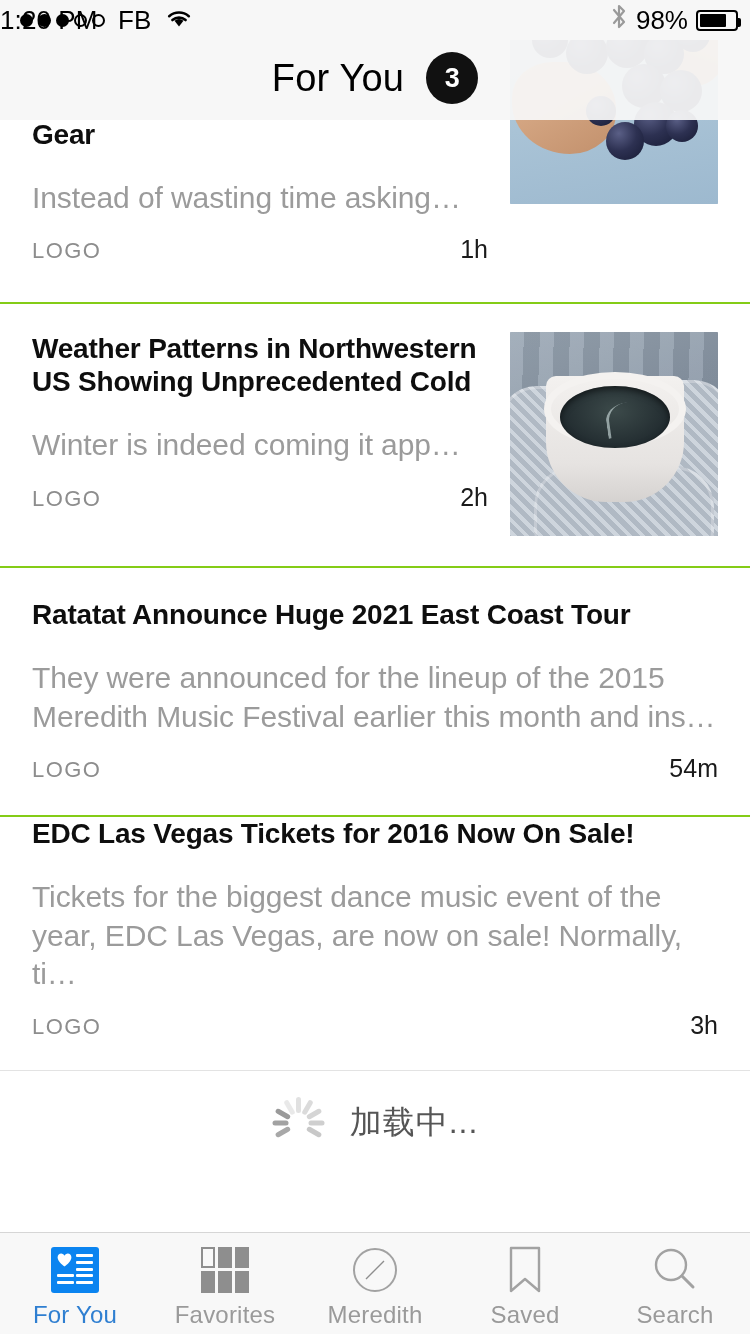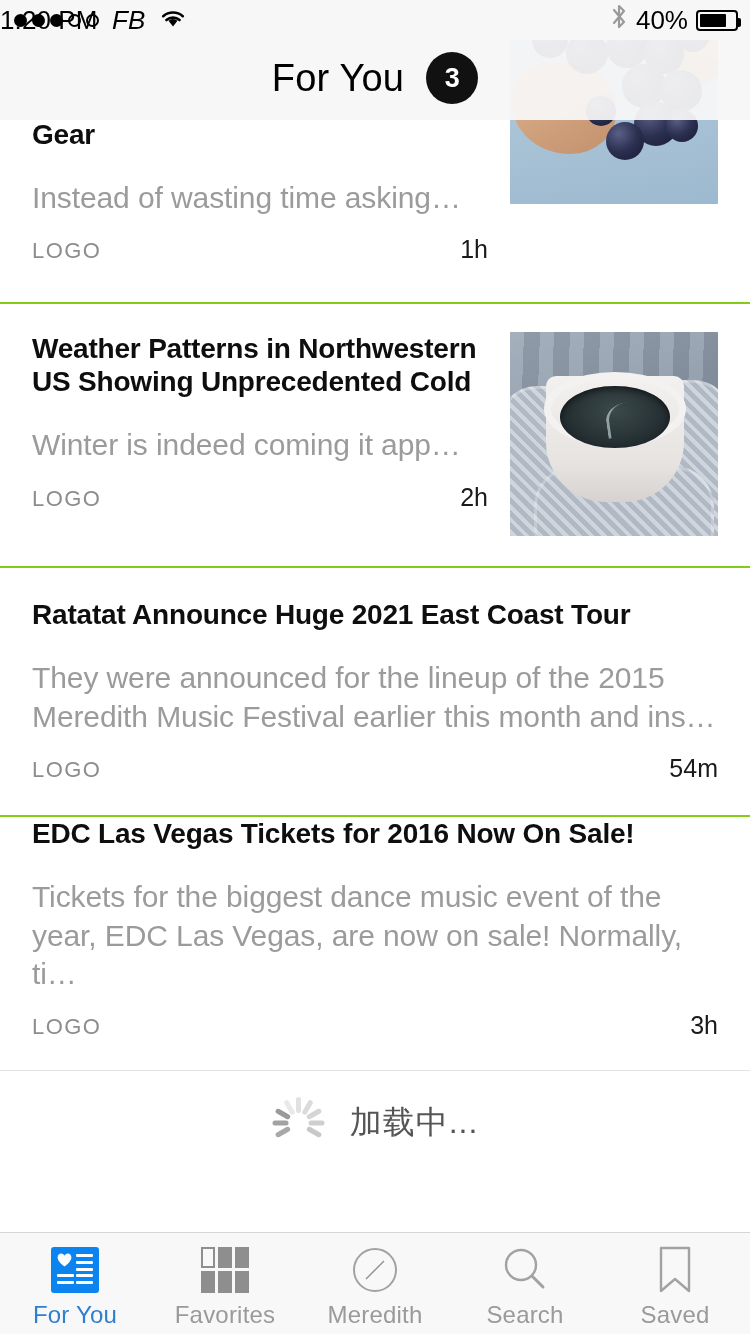--- a/index.html
+++ b/index.html
@@ -12,21 +12,21 @@
   }
   #screen { position:relative; width:750px; height:1334px; background:#fff; overflow:hidden; }
 
   
   .statusbar{
     position:absolute; top:0; left:0; width:750px; height:40px;
     background:#f7f7f7;
     display:flex; align-items:center;
     font-size:26px; color:#000; z-index:40;
   }
-  .sb-left{ position:absolute; left:14px; display:flex; align-items:center; gap:9px;font-style:italic; }
+  .sb-left{ position:absolute; left:20px; display:flex; align-items:center; gap:9px; }
   .dots{ display:flex; align-items:center; gap:5px; }
   .dot{ width:13px; height:13px; border-radius:50%; background:#000; }
   .dot.empty{ background:transparent; border:2px solid #000; width:13px; height:13px; }
   .carrier{ font-size:26px; letter-spacing:.2px; margin-left:4px; }
   .wifi{ margin-left:3px; }
   .sb-center{ position:absolute; left:0; width:599px; text-align:left; font-size:26px; letter-spacing:.1px; }
   .sb-right{ position:absolute; right:12px; display:flex; align-items:center; gap:8px; }
   .batt-pct{ font-size:26px; }
   .batt{ position:relative; width:42px; height:21px; border:2px solid #000; border-radius:4px; }
   .batt-fill{ position:absolute; top:2px; left:2px; bottom:2px; width:68%; background:#000; border-radius:1px; }
@@ -284,21 +284,21 @@
         </svg>
       </span>
     </div>
     <div class="sb-center">1:20 PM</div>
     <div class="sb-right">
       <span>
         <svg width="18" height="28" viewBox="0 0 18 28">
           <path d="M4 7 L14 19 L9 24 L9 3 L14 8 L4 20" stroke="#9a9a9a" stroke-width="2.2" fill="none" stroke-linejoin="round" stroke-linecap="round"></path>
         </svg>
       </span>
-      <span class="batt-pct">40%</span>
+      <span class="batt-pct">98%</span>
       <span class="batt">
         <span class="batt-fill"></span>
           <span class="batt-nub"></span>
       </span>
     </div>
   </div>
 
   <div class="navbar">
     <div class="nav-inner">
       <div class="nav-title">For You</div>
@@ -346,32 +346,32 @@
           <circle cx="24" cy="24" r="21" stroke="#a2a2a2" stroke-width="2" fill="none"></circle>
           <path d="M33 15 L21 27 L15 33 L27 21 Z" fill="#a9a9a9"></path>
           <path d="M33 15 L27 21 L21 27 L15 33" stroke="#8e8e8e" stroke-width="1.4" fill="none"></path>
         </svg>
       </div>
       <div class="tab-label">Meredith</div>
     </div>
 
     <div class="tab">
       <div class="tab-icon">
+        <svg class="bm" viewBox="0 0 36 48">
+          <path d="M4 2 H32 V45 L18 33 L4 45 Z" stroke="#a2a2a2" stroke-width="2.4" fill="none" stroke-linejoin="round"></path>
+        </svg>
+      </div>
+      <div class="tab-label">Saved</div>
+    </div>
+
+    <div class="tab">
+      <div class="tab-icon">
         <svg width="48" height="48" viewBox="0 0 48 48">
           <circle cx="20" cy="19" r="15" stroke="#a2a2a2" stroke-width="2.4" fill="none"></circle>
           <line x1="31" y1="30" x2="42" y2="41" stroke="#a2a2a2" stroke-width="3" stroke-linecap="round"></line>
         </svg>
       </div>
       <div class="tab-label">Search</div>
     </div>
 
-    <div class="tab">
-      <div class="tab-icon">
-        <svg class="bm" viewBox="0 0 36 48">
-          <path d="M4 2 H32 V45 L18 33 L4 45 Z" stroke="#a2a2a2" stroke-width="2.4" fill="none" stroke-linejoin="round"></path>
-        </svg>
-      </div>
-      <div class="tab-label">Saved</div>
-    </div>
-
   </div>
 
 </div>
 
 </body></html>

